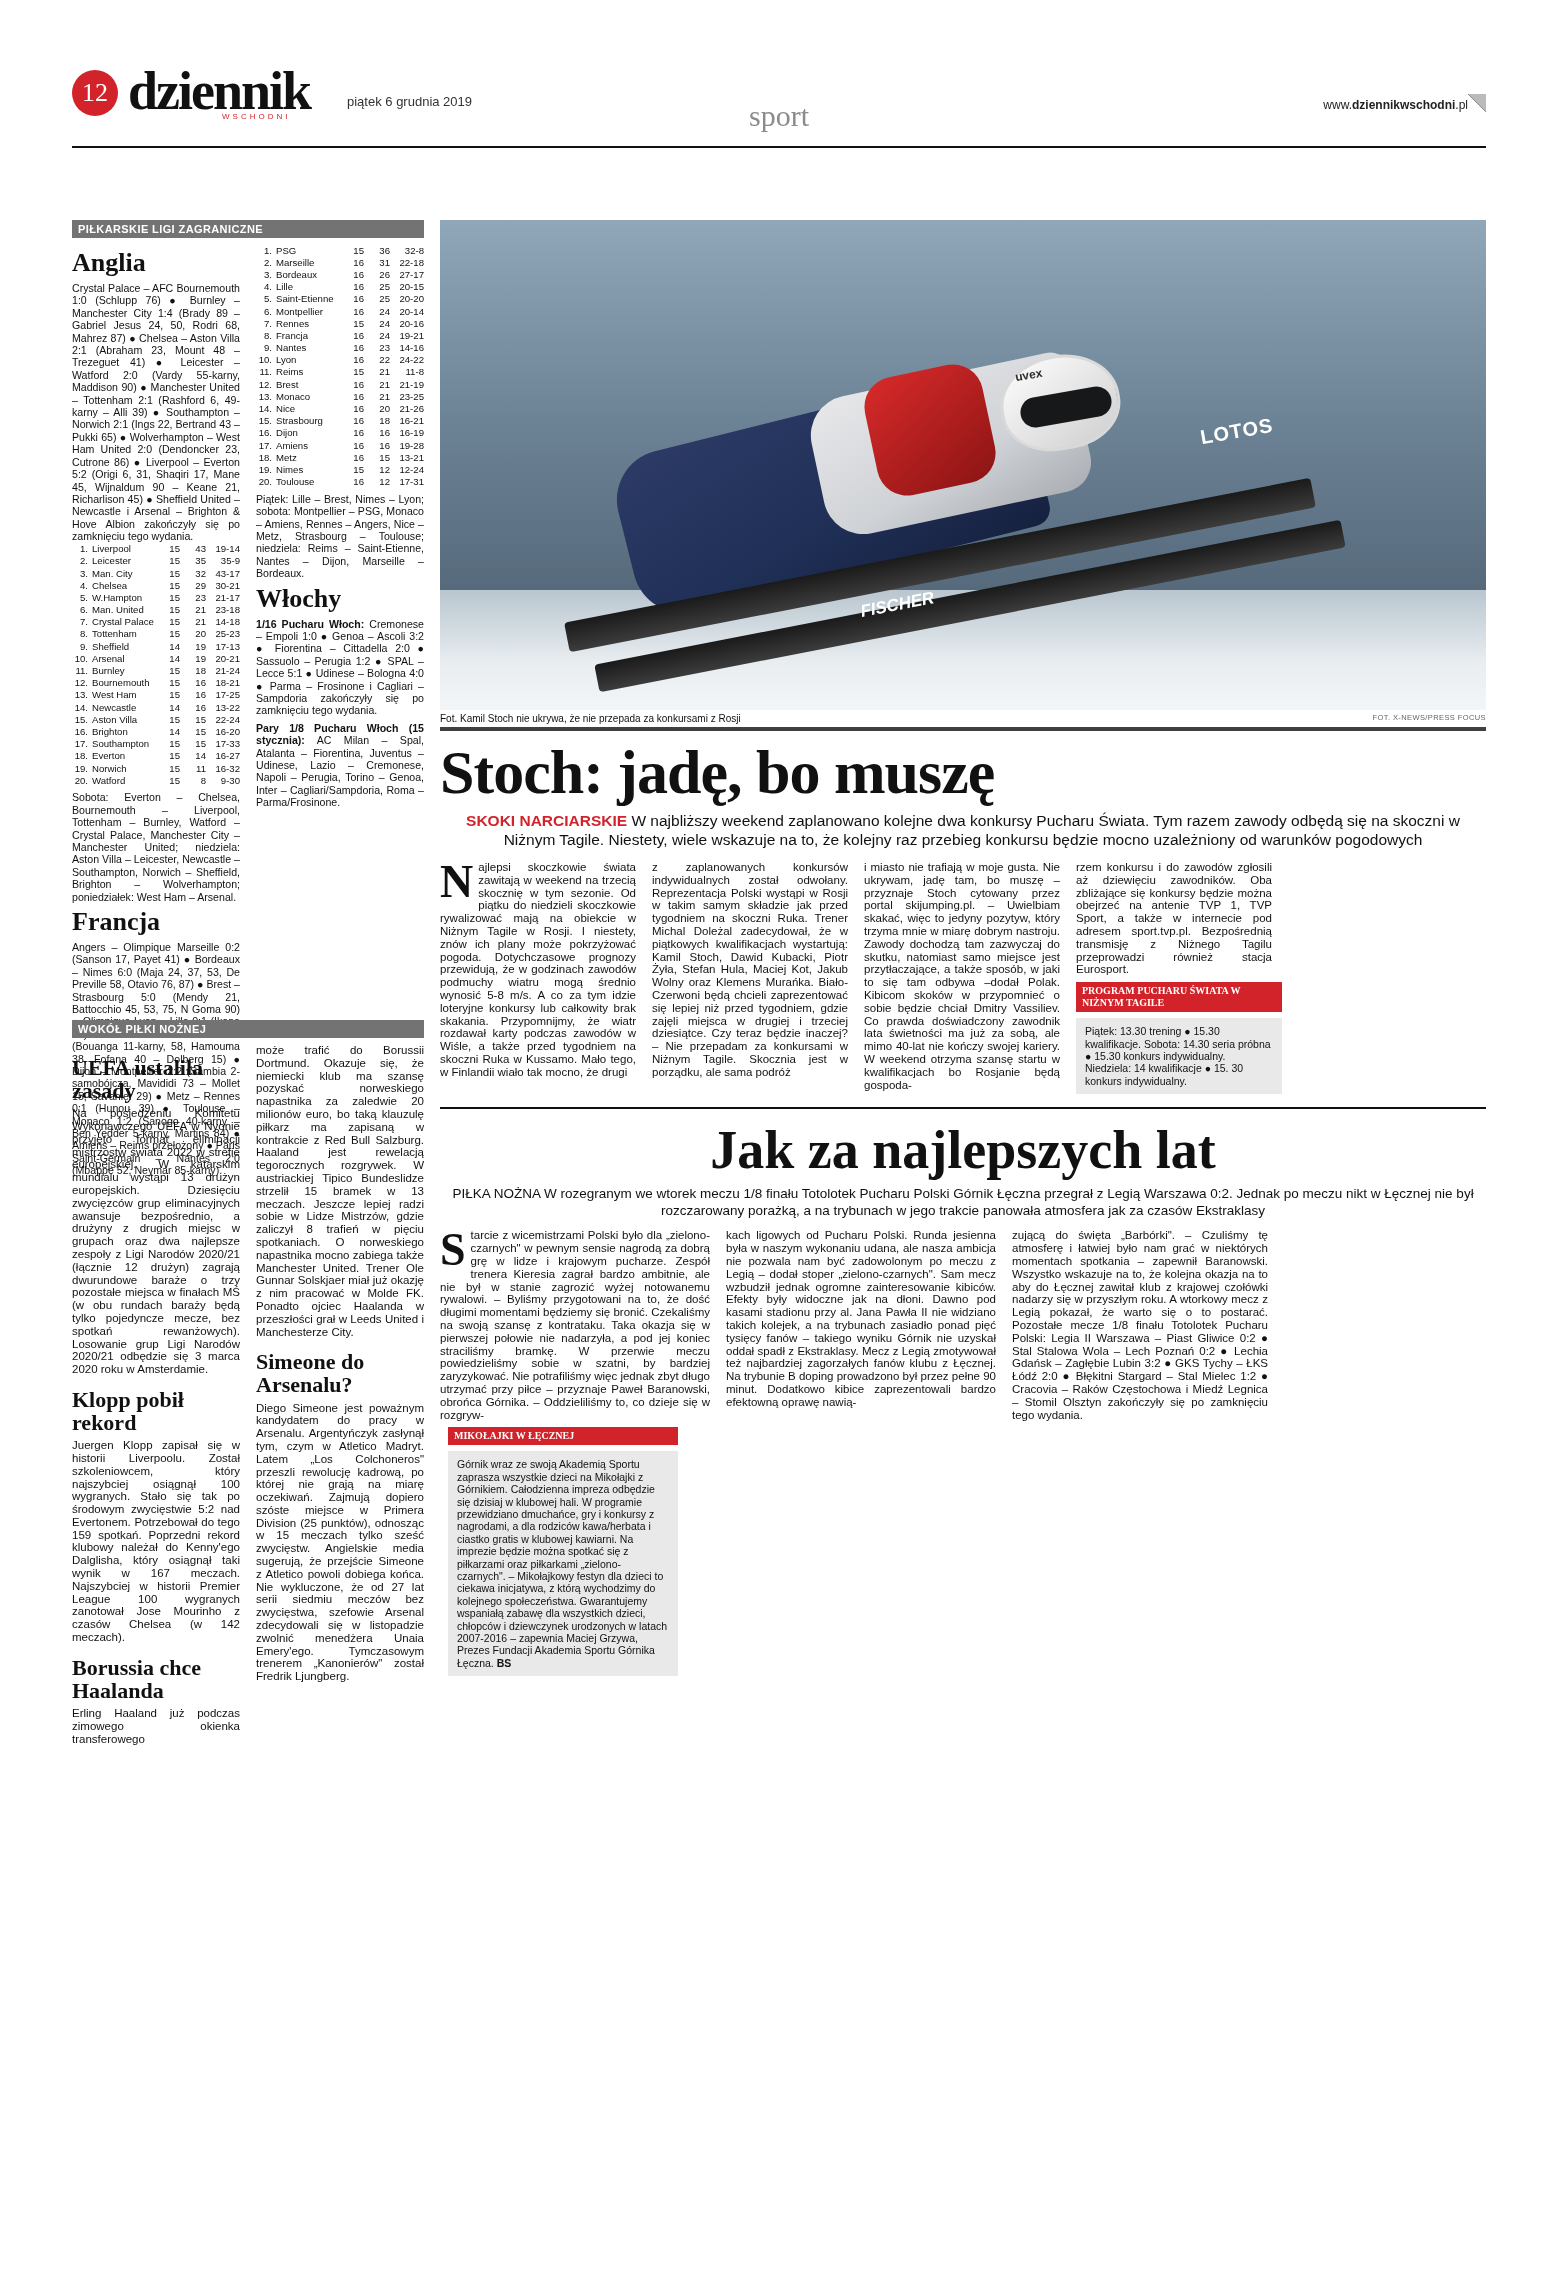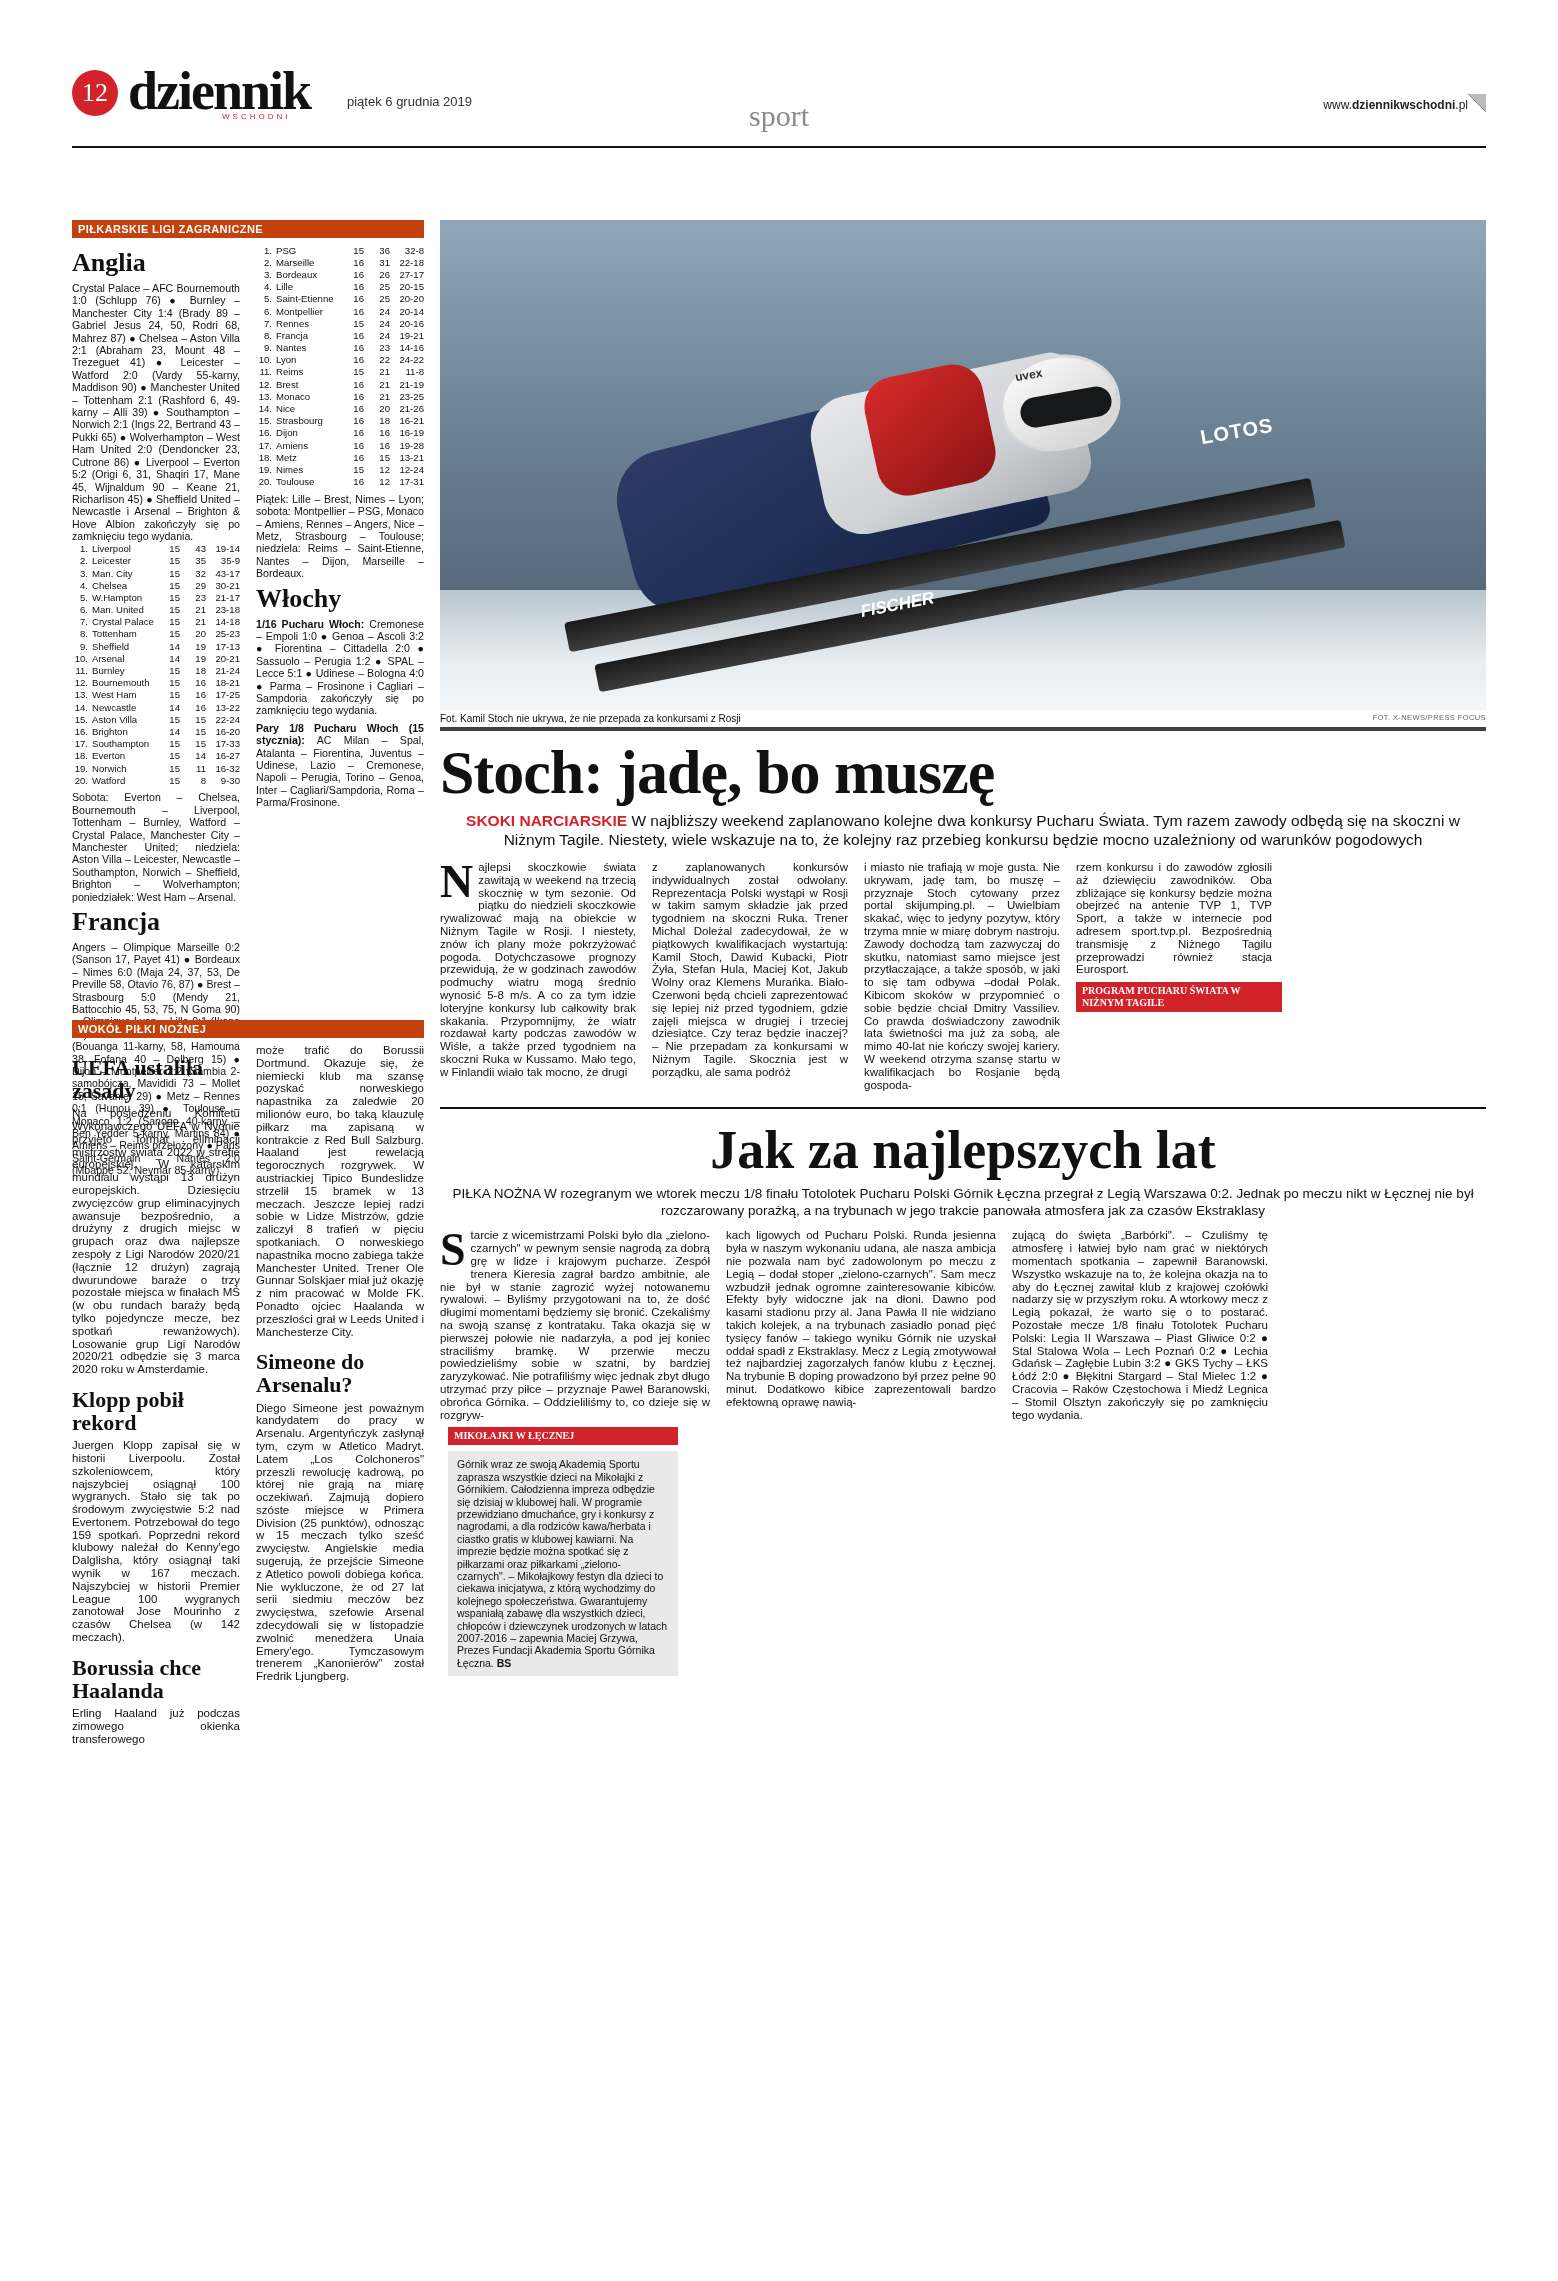--- a/index.html
+++ b/index.html
@@ -47,21 +47,21 @@
   .mast-www b { font-weight:bold; }
   .mast-corner {
     position:absolute; right:0; top:34px; width:18px; height:18px;
   }
   .mast-rule { position:absolute; left:0; right:0; top:86px; height:2px; background:#111; }
 
   
   .content { position:absolute; left:72px; top:160px; width:1414px; }
 
   .sect-head {
-    background:#c2410c; color:#fff;
+    background:#737373; color:#fff;
     font-family:"Liberation Sans", sans-serif;
     font-weight:bold; font-size:11px; letter-spacing:.4px;
     padding:3px 6px; margin-bottom:6px;
   }
 
   h2.art-h {
     font-family:"Liberation Serif", serif;
     font-weight:bold; font-size:26px; margin:6px 0 6px 0; line-height:1;
   }
   h3.sub-h {
@@ -544,20 +544,21 @@
       <div class="col c-txt" style="width:196px; margin-left:16px;">
           <p>i miasto nie trafiają w moje gusta. Nie ukrywam, jadę tam, bo muszę – przyznaje Stoch cytowany przez portal skijumping.pl. – Uwielbiam skakać, więc to jedyny pozytyw, który trzyma mnie w miarę dobrym nastroju. Zawody dochodzą tam zazwyczaj do skutku, natomiast samo miejsce jest przytłaczające, a także sposób, w jaki to się tam odbywa –dodał Polak.
 Kibicom skoków w przypomnieć o sobie będzie chciał Dmitry Vassiliev. Co prawda doświadczony zawodnik lata świetności ma już za sobą, ale mimo 40-lat nie kończy swojej kariery. W weekend otrzyma szansę startu w kwalifikacjach bo Rosjanie będą gospoda-</p>
         </div>
       <div class="col c-txt" style="width:196px; margin-left:16px;">
           <p>rzem konkursu i do zawodów zgłosili aż dziewięciu zawodników.
 Oba zbliżające się konkursy będzie można obejrzeć na antenie TVP 1, TVP Sport, a także w internecie pod adresem sport.tvp.pl. Bezpośrednią transmisję z Niżnego Tagilu przeprowadzi również stacja Eurosport.</p>
         </div>
       <div class="col" style="width:206px; margin-left:16px;">
         <div class="greybox-head">PROGRAM PUCHARU ŚWIATA W NIŻNYM TAGILE</div>
+        <div class="greybox">Piątek: 13.30 trening ● 15.30 kwalifikacje. Sobota: 14.30 seria próbna ● 15.30 konkurs indywidualny. Niedziela: 14 kwalifikacje ● 15. 30 konkurs indywidualny.</div>
       </div>
       <div class="clear"></div>
 
       <hr class="thick">
       <div class="headline2">Jak za najlepszych lat</div>
       <div class="lead2">
         <span class="kicker">PIŁKA NOŻNA</span>
         <span>W rozegranym we wtorek meczu 1/8 finału Totolotek Pucharu Polski Górnik Łęczna przegrał z Legią Warszawa 0:2. Jednak po meczu nikt w Łęcznej nie był rozczarowany porażką, a na trybunach w jego trakcie panowała atmosfera jak za czasów Ekstraklasy</span>
       </div>
       <div class="col c-txt" style="width:270px;">

